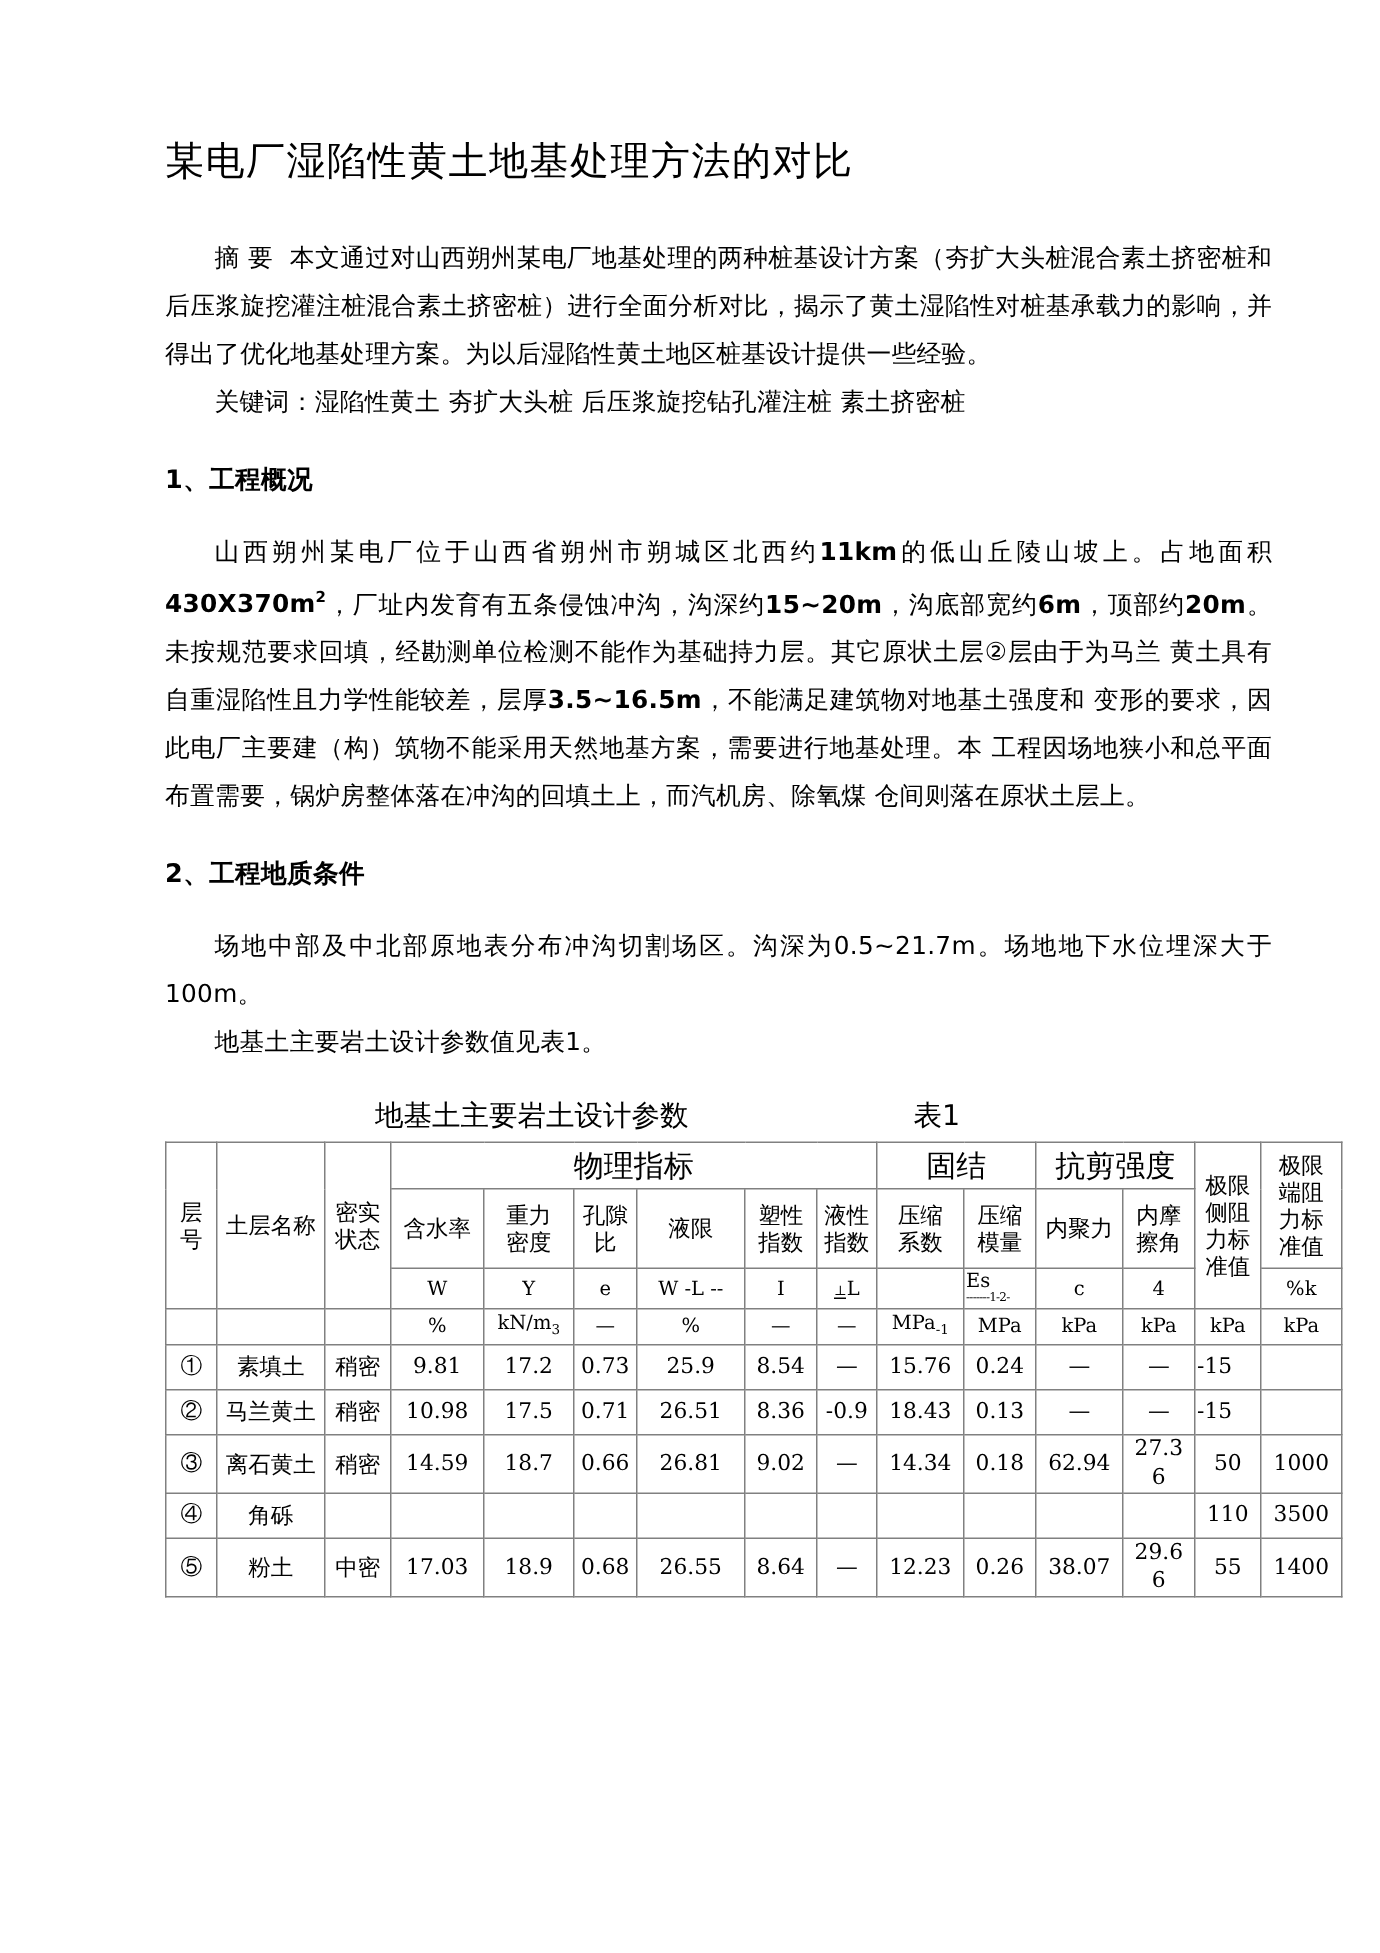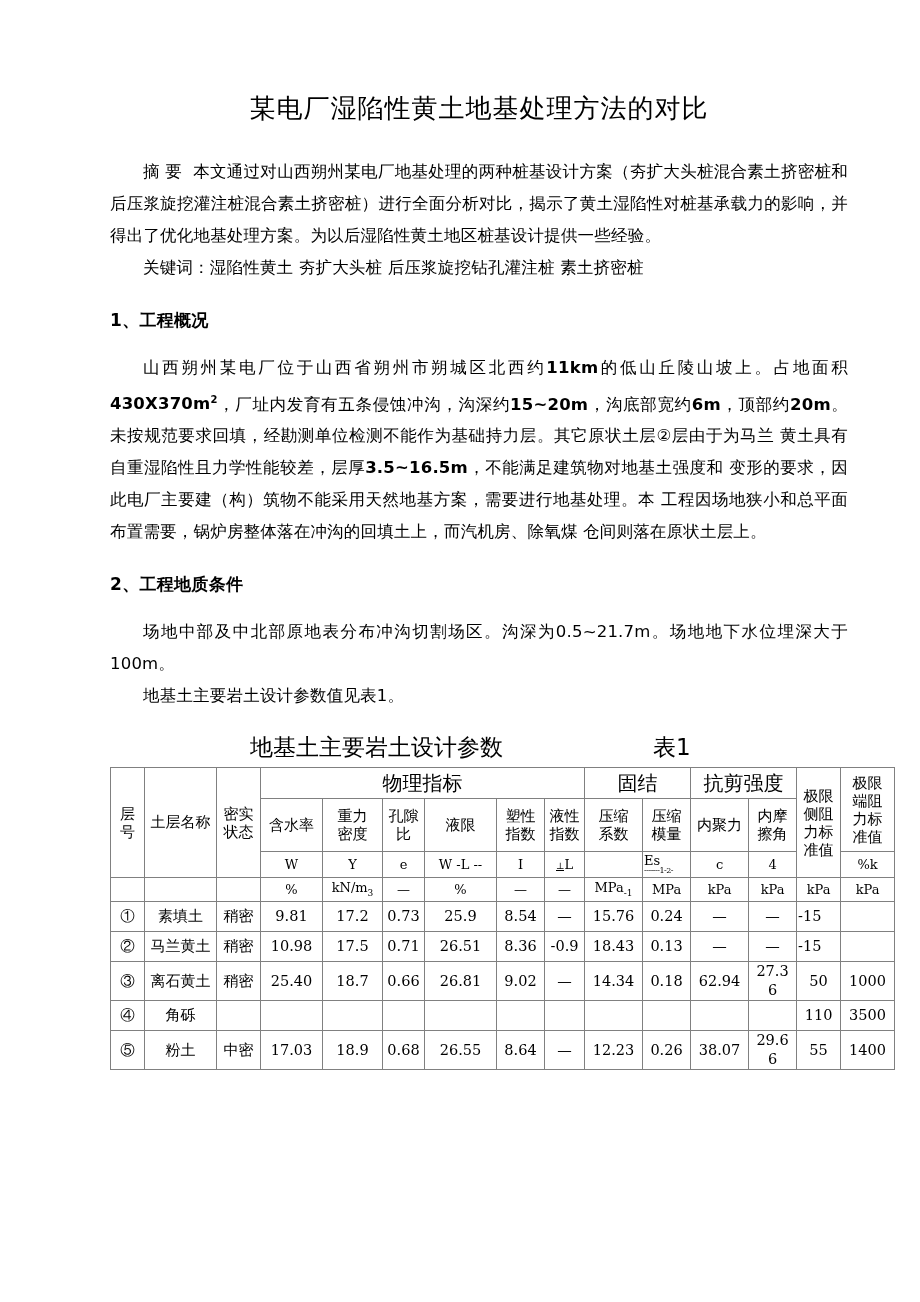--- a/index.html
+++ b/index.html
@@ -16,21 +16,20 @@
     overflow: hidden;
   }
   .page {
     width: 920px;
     height: 1302px;
     box-sizing: border-box;
     padding: 70px 72px 0 110px;
     position: relative;
   }
   .doc-title {
-    text-align: center;
     font-size: 26px;
     font-weight: 400;
     letter-spacing: 1px;
     margin: 22px 0 0 0;
     padding: 0;
     line-height: 1.3;
     font-family: "DejaVu Sans", "Liberation Sans", sans-serif;
   }
   .abstract-block {
     margin-top: 30px;
@@ -72,21 +71,21 @@
     margin-top: 18px;
   }
   .bold-num {
     font-weight: bold;
     font-family: "DejaVu Sans", "Liberation Sans", sans-serif;
   }
   .tbl-caption-row {
     display: flex;
     margin-top: 20px;
     padding-left: 40px;
-    font-size: 23px;
+    font-size: 19px;
   }
   .tbl-caption-title {
     flex: 0 0 auto;
     margin-left: 100px;
   }
   .tbl-caption-num {
     margin-left: 150px;
   }
   table.params {
     border-collapse: collapse;
@@ -335,21 +334,21 @@
           <td class="">0.13</td>
           <td class="">—</td>
           <td class="">—</td>
           <td class="" style="text-align:left">-15</td>
           <td class=""></td>
         </tr>
         <tr class="data-row">
           <td class="circ">③</td>
           <td class="cn">离石黄土</td>
           <td class="cn">稍密</td>
-          <td class="">25.40</td>
+          <td class="">14.59</td>
           <td class="">18.7</td>
           <td class="">0.66</td>
           <td class="">26.81</td>
           <td class="">9.02</td>
           <td class="">—</td>
           <td class="">14.34</td>
           <td class="b">0.18</td>
           <td class="">62.94</td>
           <td class="clipcell b">
             <span class="l1">27.3</span>

